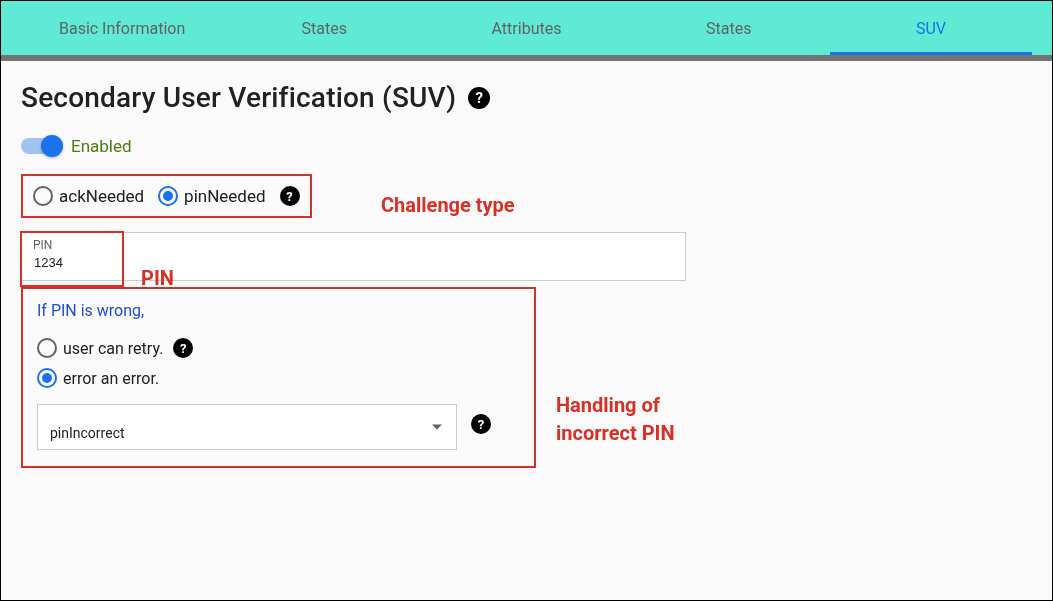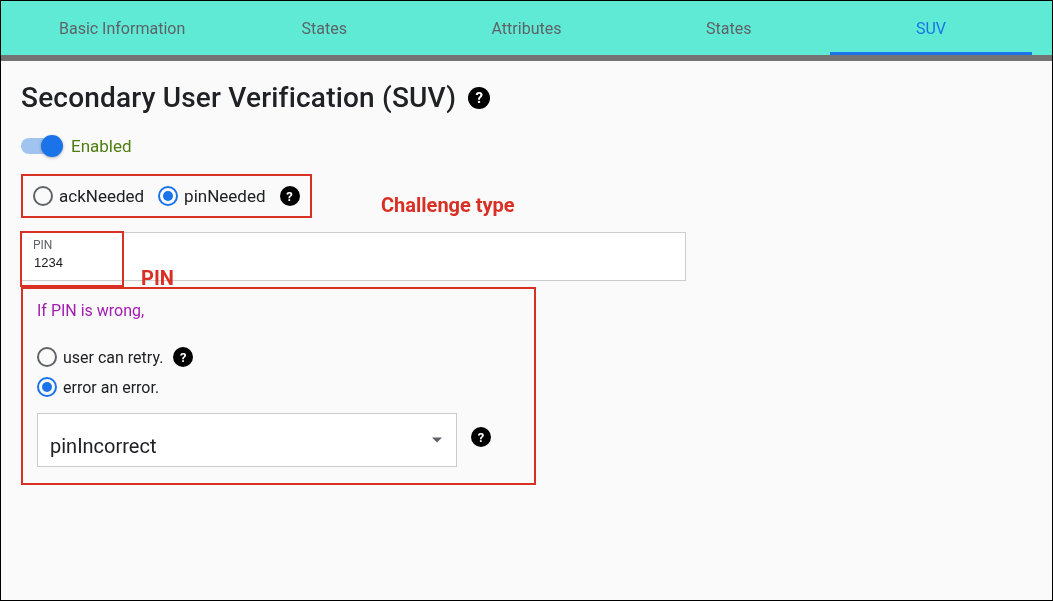--- a/index.html
+++ b/index.html
@@ -205,22 +205,22 @@
       margin-bottom: 20px;
     }
     
     .error-box {
       border: 2px solid #d93025;
       padding: 12px 14px 16px 14px;
       width: 515px;
     }
     .error-prompt {
       font-size: 16px;
-      color: #a21caf;
-      margin-bottom: 27px;
+      color: #1d4ed8;
+      margin-bottom: 18px;
     }
     .radio-row {
       display: flex;
       align-items: center;
       gap: 10px;
       margin-bottom: 10px;
     }
     .radio-row .radio-label {
       font-size: 16px;
     }
@@ -229,21 +229,21 @@
       position: relative;
       display: inline-block;
       width: 420px;
       margin-top: 6px;
       margin-left: 0;
     }
     .select-box {
       background: #fff;
       border: 1px solid #ccc;
       padding: 20px 30px 8px 12px;
-      font-size: 20px;
+      font-size: 14px;
       color: #202124;
       width: 100%;
       cursor: pointer;
       position: relative;
     }
     .select-float-label {
       position: absolute;
       top: 5px;
       left: 12px;
       font-size: 12px;
@@ -345,14 +345,18 @@
           <span class="select-float-label">Error</span>
           <div class="select-box">
             <span>pinIncorrect</span>
             <span class="select-caret"></span>
           </div>
         </div>
         <span class="help-icon help-icon-sm">?</span>
       </div>
     </div>
 
+    <div class="annotation annotation-handling">
+      <span>Handling of</span><br>
+      <span>incorrect PIN</span>
+    </div>
   </div>
 </div>
 
 </body></html>

